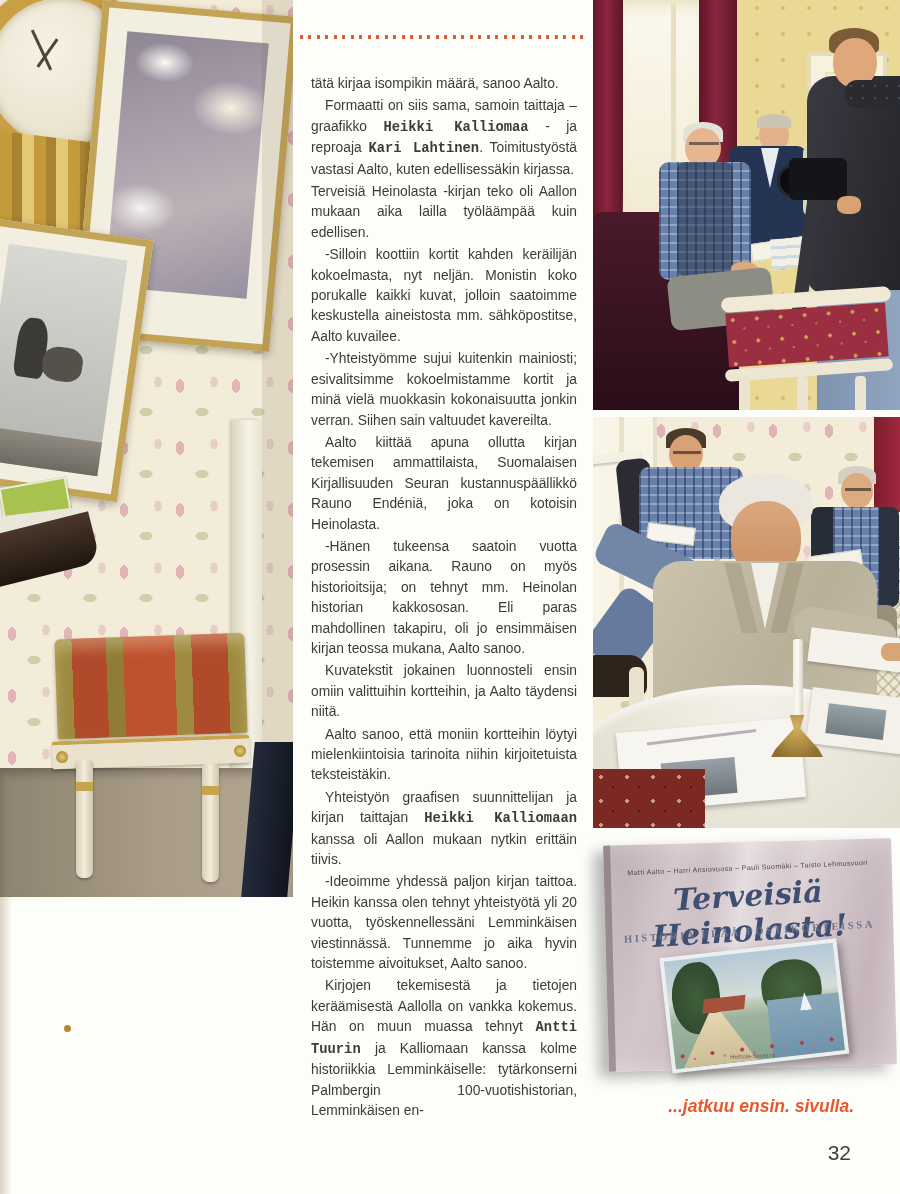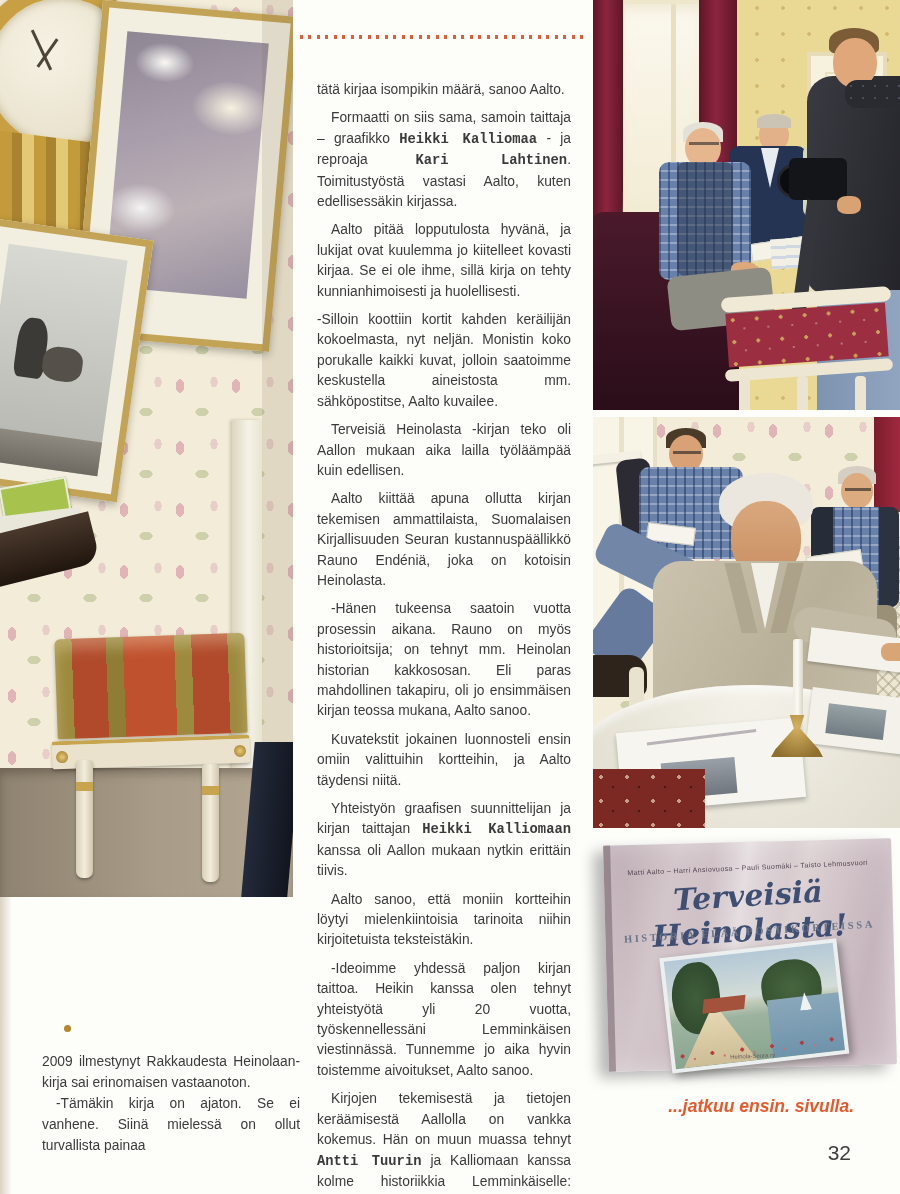--- a/index.html
+++ b/index.html
@@ -3,21 +3,21 @@
 <meta charset="utf-8">
 <style>
   html,body{margin:0;padding:0;background:#ffffff;}
   .page{position:relative;width:900px;height:1194px;background:#fdfdfa;overflow:hidden;
         font-family:"Liberation Sans",sans-serif;color:#3b3b3b;}
   .ab{position:absolute;}
   
   .dotted-rule{left:300px;top:35px;width:288px;height:4px;
     background:repeating-linear-gradient(90deg,#dd5f38 0 3px,transparent 3px 8.5px);}
   .column{left:309px;top:72px;width:270px;font-size:13.8px;line-height:20.4px;text-align:justify;}
-  .column p{margin:8px;text-indent:14px;}
+  .column p{margin:2px;text-indent:14px;}
   .lead p:first-child,.bodytxt p:first-child{text-indent:0;}
   .heading{margin:9px 0 6px 0;font-size:19px;font-weight:bold;color:#3a3a3a;
     font-variant:small-caps;letter-spacing:.2px;line-height:22px;}
   .left-text{left:42px;top:1051px;width:258px;font-size:13.8px;line-height:21px;text-align:justify;}
   .left-text p{margin:0;text-indent:14px;}
   .left-text p:first-child{text-indent:0;}
   b{font-weight:bold;font-family:Liberation Mono, monospace;}
   .continuation{right:46px;top:1096px;font-size:17.5px;font-style:italic;font-weight:bold;color:#e7592c;}
   .page-number{right:49px;top:1141px;font-size:21px;color:#3e3e3e;}
   .gold-dot{left:64px;top:1025px;width:7px;height:7px;border-radius:50%;background:#b8862a;}
@@ -262,40 +262,36 @@
       <div class="ab leg-band"></div>
     </div>
     <div class="ab person-leg"></div>
   </div>
 
   <div class="ab dotted-rule"></div>
   <div class="ab column">
     <div class="lead">
         <p><span>tätä kirjaa isompikin määrä, sanoo Aalto.</span></p>
         <p><span>Formaatti on siis sama, samoin taittaja – graafikko </span><b>Heikki Kalliomaa</b><span> - ja reproaja </span><b>Kari Lahtinen</b><span>. Toimitustyöstä vastasi Aalto, kuten edellisessäkin kirjassa.</span></p>
-        <p><span>Aalto pitää lopputulosta hyvänä, ja lukijat ovat kuulemma jo kiitelleet kovasti kirjaa. Se ei ole ihme, sillä kirja on tehty kunnianhimoisesti ja huolellisesti.</span></p>
       </div>
     <div class="bodytxt">
+        <p><span>Terveisiä Heinolasta -kirjan teko oli Aallon mukaan aika lailla työläämpää kuin edellisen.</span></p>
         <p><span>-Silloin koottiin kortit kahden keräilijän kokoelmasta, nyt neljän. Monistin koko porukalle kaikki kuvat, jolloin saatoimme keskustella aineistosta mm. sähköpostitse, Aalto kuvailee.</span></p>
-        <p><span>Terveisiä Heinolasta -kirjan teko oli Aallon mukaan aika lailla työläämpää kuin edellisen.</span></p>
+        <p><span>-Yhteistyömme sujui kuitenkin mainiosti; esivalitsimme kokoelmistamme kortit ja minä vielä muokkasin kokonaisuutta jonkin verran. Siihen sain valtuudet kavereilta.</span></p>
         <p><span>Aalto kiittää apuna ollutta kirjan tekemisen ammattilaista, Suomalaisen Kirjallisuuden Seuran kustannuspäällikkö Rauno Endéniä, joka on kotoisin Heinolasta.</span></p>
         <p><span>-Hänen tukeensa saatoin vuotta prosessin aikana. Rauno on myös historioitsija; on tehnyt mm. Heinolan historian kakkososan. Eli paras mahdollinen takapiru, oli jo ensimmäisen kirjan teossa mukana, Aalto sanoo.</span></p>
         <p><span>Kuvatekstit jokainen luonnosteli ensin omiin valittuihin kortteihin, ja Aalto täydensi niitä.</span></p>
+        <p><span>Aalto sanoo, että moniin kortteihin löytyi mielenkiintoisia tarinoita niihin kirjoitetuista teksteistäkin.</span></p>
         <p><span>Yhteistyön graafisen suunnittelijan ja kirjan taittajan </span><b>Heikki Kalliomaan</b><span> kanssa oli Aallon mukaan nytkin erittäin tiivis.</span></p>
-        <p><span>Aalto sanoo, että moniin kortteihin löytyi mielenkiintoisia tarinoita niihin kirjoitetuista teksteistäkin.</span></p>
         <p><span>-Ideoimme yhdessä paljon kirjan taittoa. Heikin kanssa olen tehnyt yhteistyötä yli 20 vuotta, työskennellessäni Lemminkäisen viestinnässä. Tunnemme jo aika hyvin toistemme aivoitukset, Aalto sanoo.</span></p>
         <p><span>Kirjojen tekemisestä ja tietojen keräämisestä Aallolla on vankka kokemus. Hän on muun muassa tehnyt </span><b>Antti Tuurin</b><span> ja Kalliomaan kanssa kolme historiikkia Lemminkäiselle: tytärkonserni Palmbergin 100-vuotishistorian, Lemminkäisen en-</span></p>
       </div>
   </div>
 
   <div class="ab gold-dot"></div>
-  <div class="ab left-text">
-      <p><span>2009 ilmestynyt Rakkaudesta Heinolaan-kirja sai erinomaisen vastaanoton.</span></p>
-      <p><span>-Tämäkin kirja on ajaton. Se ei vanhene. Siinä mielessä on ollut turvallista painaa</span></p>
-    </div>
 
   <div class="ab photo photo-interview yellowwp">
     <div class="ab win1">
       <div class="ab win1-bar"></div>
     </div>
     <div class="ab curtain curt-l"></div>
     <div class="ab curtain curt-m"></div>
     <div class="ab door1">
       <div class="ab door1-panel"></div>
     </div>

